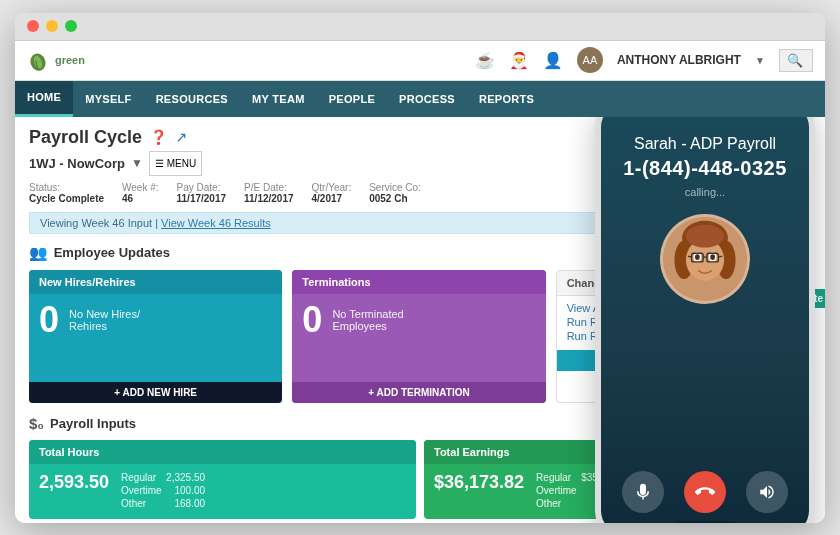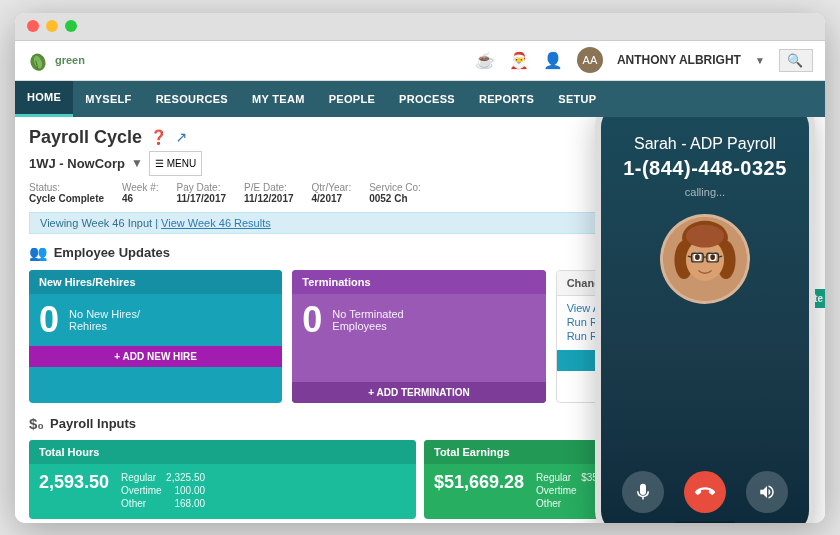--- a/index.html
+++ b/index.html
@@ -246,20 +246,21 @@
 
     .section-icon {
       font-size: 15px;
       color: #555;
     }
 
     .employee-cards {
       display: flex;
       gap: 10px;
       margin-bottom: 12px;
+      justify-content: flex-end;
     }
 
     .emp-card {
       flex: 1;
       border-radius: 4px;
       overflow: hidden;
     }
 
     .emp-card-header {
       padding: 6px 10px;
@@ -291,21 +292,21 @@
       text-align: center;
       padding: 5px;
       font-size: 10px;
       font-weight: bold;
       color: #fff;
       cursor: pointer;
     }
 
     .card-cyan { background: #17a2b8; }
     .card-cyan .emp-card-header { background: #148fa3; }
-    .card-cyan .emp-card-footer { background: #a21caf; }
+    .card-cyan .emp-card-footer { background: #0f172a; margin-top: 36px; }
 
     .card-purple { background: #9b59b6; }
     .card-purple .emp-card-header { background: #8e44ad; }
     .card-purple .emp-card-footer { background: #7d3c98; margin-top: 36px; }
 
     .card-changes {
       background: #fff;
       border: 1px solid #ddd;
     }
     .card-changes .emp-card-header {
@@ -565,21 +566,20 @@
     </div>
 
     <div class="nav-bar">
       <div class="nav-item active">HOME</div>
       <div class="nav-item">MYSELF</div>
       <div class="nav-item">RESOURCES</div>
       <div class="nav-item">MY TEAM</div>
       <div class="nav-item">PEOPLE</div>
       <div class="nav-item">PROCESS</div>
       <div class="nav-item">REPORTS</div>
-      <div class="nav-item">SETUP</div>
     </div>
 
     <div class="main-content">
       <div class="page-inner">
 
         <div class="page-title-row">
           <h1 class="page-title">Payroll Cycle</h1>
           <span class="title-icon">❓</span>
           <span class="title-icon">↗</span>
         </div>
@@ -683,21 +683,21 @@
                     <span>Other</span>
                     <span>168.00</span>
                   </div>
                 </div>
               </div>
             </div>
 
             <div class="payroll-cell cell-green">
               <div class="payroll-header">Total Earnings</div>
               <div class="payroll-body">
-                <span class="payroll-big-num">$51,669.28</span>
+                <span class="payroll-big-num">$36,173.82</span>
                 <div class="payroll-rows">
                   <div class="payroll-row">
                     <span>Regular</span>
                     <span>$35,873.8</span>
                   </div>
                   <div class="payroll-row">
                     <span>Overtime</span>
                     <span>$0.0</span>
                   </div>
                   <div class="payroll-row">

